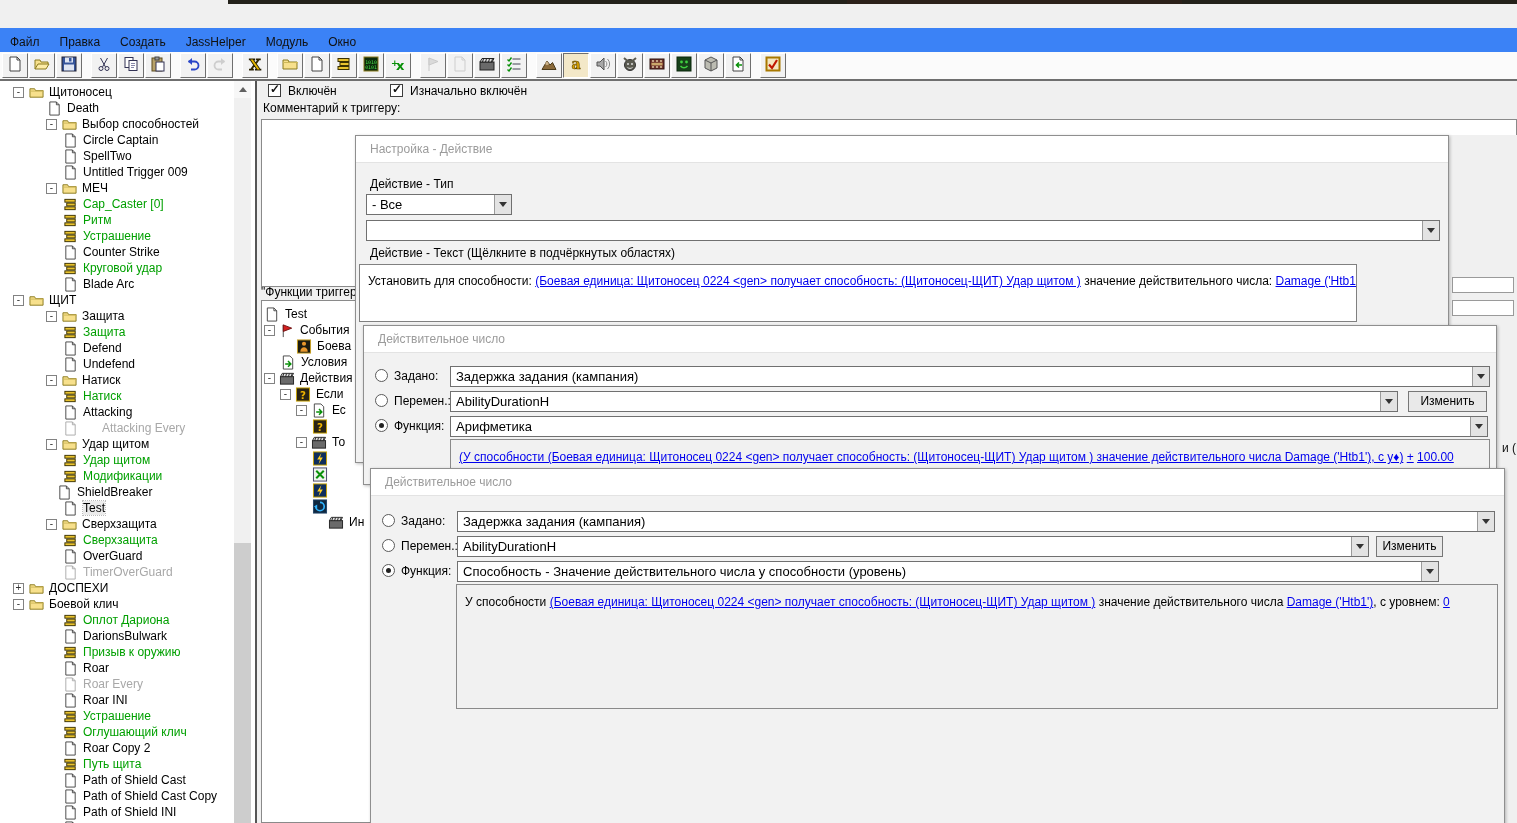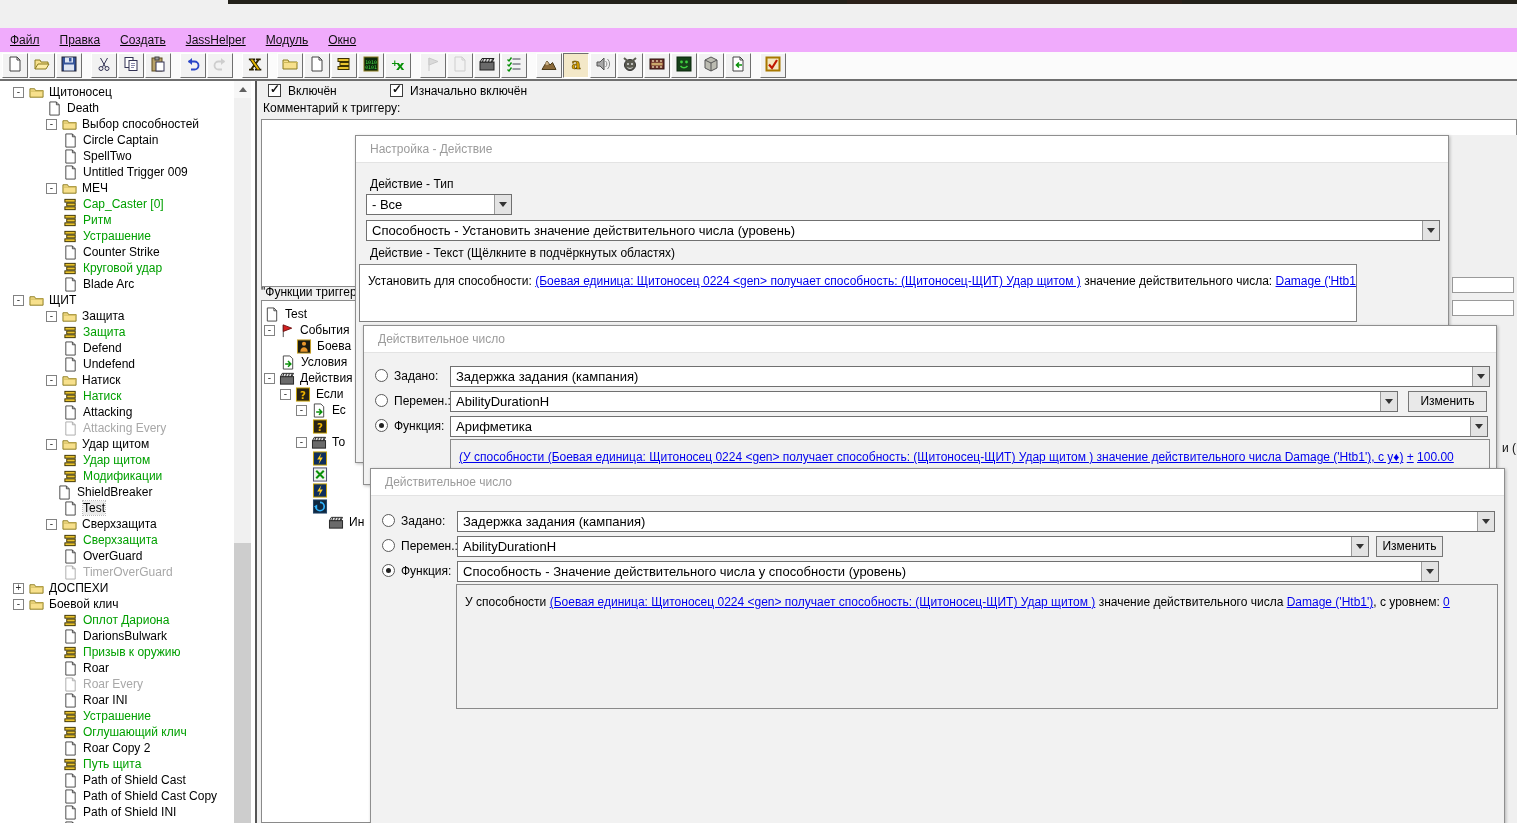--- a/index.html
+++ b/index.html
@@ -8,21 +8,21 @@
             font-size:12px; color:#000; }
 
   
   .top-strip { position:absolute; left:228px; top:0; width:1289px; height:4px;
                background:linear-gradient(90deg,#23211a 0 48%, #2b2019 48% 74%, #23211a 74% 100%); }
 
   
   .titlebar { position:absolute; left:0; top:4px; width:100%; height:24px; background:#fff; display:flex; align-items:flex-end;margin-top:43px; }
   .titlebar .app-icon { width:17px; height:17px; margin:0 8px 0 7px; }
   .titlebar .title { color:#6f6f6f; font-size:12px; }
-  .menubar { position:absolute; left:0; top:28px; width:100%; height:24px; background:#f0abfc; display:flex; align-items:center;text-decoration:underline; }
+  .menubar { position:absolute; left:0; top:28px; width:100%; height:24px; background:#3b82f6; display:flex; align-items:flex-end; }
   .menu-item { padding:3px 10px; color:#111; cursor:default; }
   .toolbar { position:absolute; left:0; top:52px; width:100%; height:27px; background:#fbfbfb; display:flex; align-items:center; padding-left:2px; }
   .tb-btn { width:26px; height:25px; background:#f2f2f2; border:1px solid; border-color:#ffffff #6f6f6f #6f6f6f #ffffff;
             display:flex; align-items:center; justify-content:center; margin-right:1px; }
   .tb-btn svg { width:16px; height:16px; }
   .tb-btn.disabled svg { opacity:.4; filter:grayscale(1); }
   .tb-btn.pressed { border-color:#6f6f6f #ffffff #ffffff #6f6f6f; background:#f3e8c8; }
   .tb-gap { width:8px; }
   .toolbar-underline { position:absolute; left:0; top:79px; width:100%; height:2px; background:#6f6f6f; }
 
@@ -465,21 +465,21 @@
           </svg></span>
         <span class="tlabel">Натиск</span>
       </div>
       <div class="tree-row" style="top: 323px; left: 62px;">
         <span class="ticon"><svg viewBox="0 0 16 16">
             <path d="M3 1h7l3 3v11H3z" fill="#fff" stroke="#444"></path>
             <path d="M10 1v3h3" fill="none" stroke="#444"></path>
           </svg></span>
         <span class="tlabel">Attacking</span>
       </div>
-      <div class="tree-row disabled" style="top: 339px; left: 62px;">
+      <div class="tree-row disabled" style="top: 339px; left: 62px; gap: 19px;">
         <span class="ticon"><svg viewBox="0 0 16 16">
             <path d="M3 1h7l3 3v11H3z" fill="#fff" stroke="#444"></path>
             <path d="M10 1v3h3" fill="none" stroke="#444"></path>
           </svg></span>
         <span class="tlabel">Attacking Every</span>
       </div>
       <div class="tree-row" style="top: 355px; left: 46px;">
         <span class="exp">-</span>
         <span class="ticon"><svg viewBox="0 0 16 16">
             <path d="M1 13V4h5l1 2h8v7z" fill="#f7e08c" stroke="#8a7a1e"></path>
@@ -812,21 +812,20 @@
   <div class="dlg" style="left:355px;top:135px;width:1094px;height:328px;">
     <div class="dlg-title">Настройка -  Действие</div>
     <div class="dlg-label" style="left:14px;top:41px;">Действие  - Тип</div>
     <div class="combo" style="left:10px;top:58px;width:146px;">
       <span class="cval">- Все</span>
       <span class="carr">
           <span class="tri-dn"></span>
         </span>
     </div>
     <div class="combo" style="left:10px;top:84px;width:1074px;">
-      <span class="cval">Способность - Установить значение действительного числа (уровень)</span>
       <span class="carr">
           <span class="tri-dn"></span>
         </span>
     </div>
     <div class="dlg-label" style="left:14px;top:110px;">Действие  - Текст (Щёлкните в подчёркнутых областях)</div>
     <div class="txtarea" style="left:3px;top:128px;width:998px;height:58px;">
       <div><span>Установить для способности:  </span><span class="link">(Боевая единица: Щитоносец 0224 &lt;gen&gt; получает способность: (Щитоносец-ЩИТ) Удар щитом )</span><span>  значение действительного числа:  </span><span class="link">Damage ('Htb1')</span></div>
     </div>
   </div>
 

